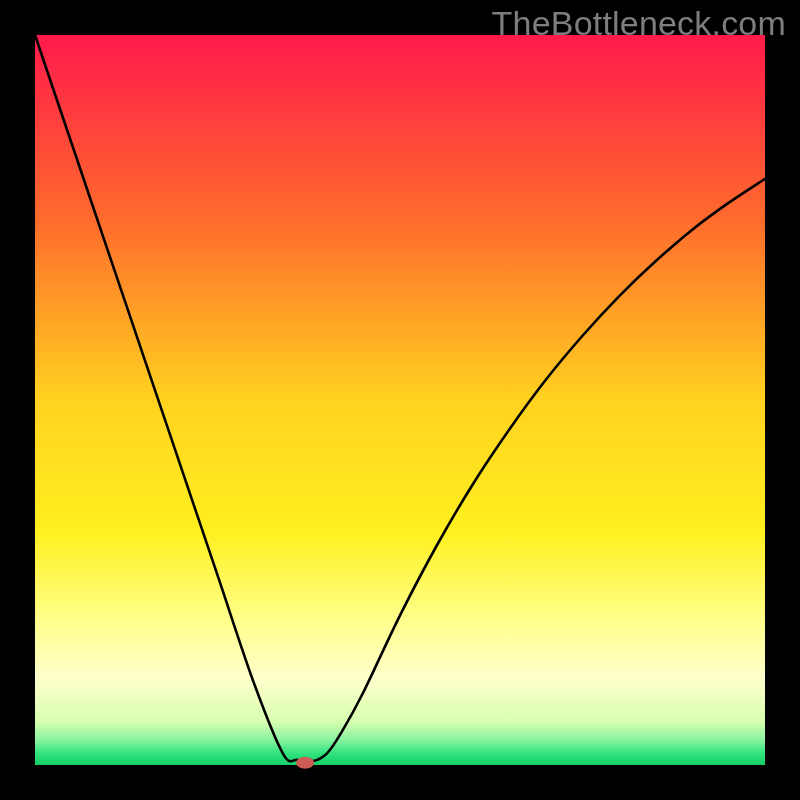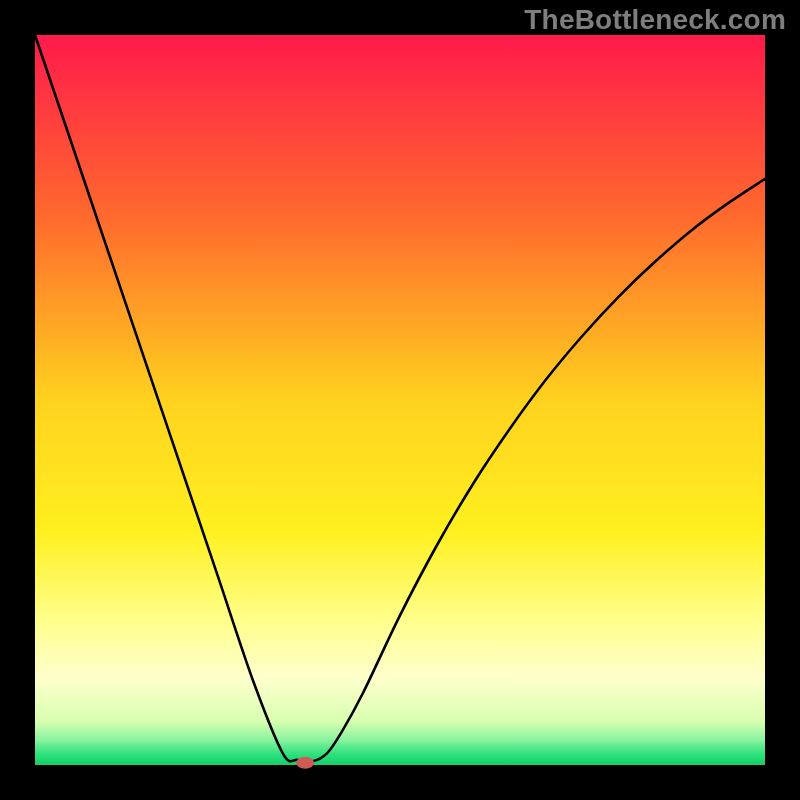--- a/index.html
+++ b/index.html
@@ -15,22 +15,22 @@
     height: 800px;
     background: #000;
     position: relative;
   }
   .watermark {
     position: absolute;
     top: 4px;
     right: 14px;
     color: #7e7e7e;
     font-family: Arial, Helvetica, sans-serif;
-    font-size: 28px;
-    font-weight: 700;
+    font-size: 34px;
+    font-weight: 400;
     letter-spacing: 0.2px;
     z-index: 20;
   }
   svg.plot {
     position: absolute;
     top: 0;
     left: 0;
   }
 </style>
 </head>

